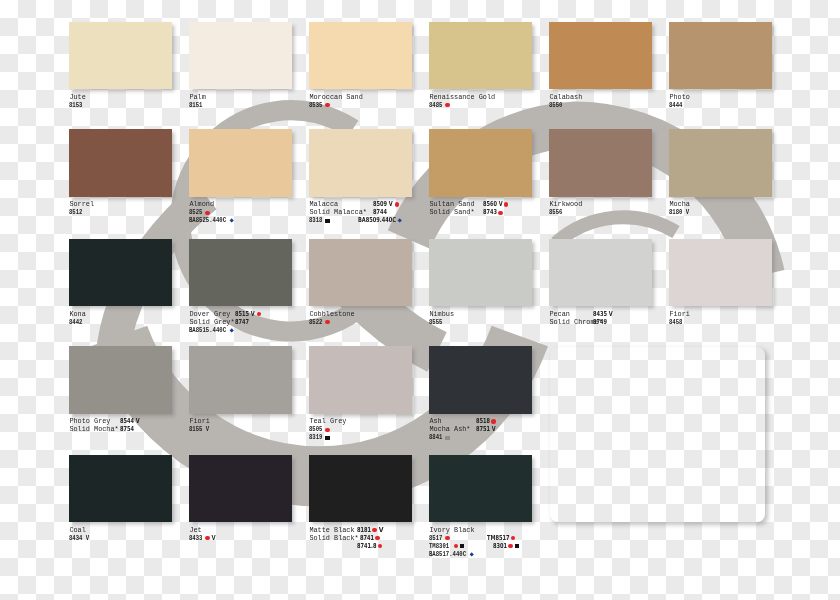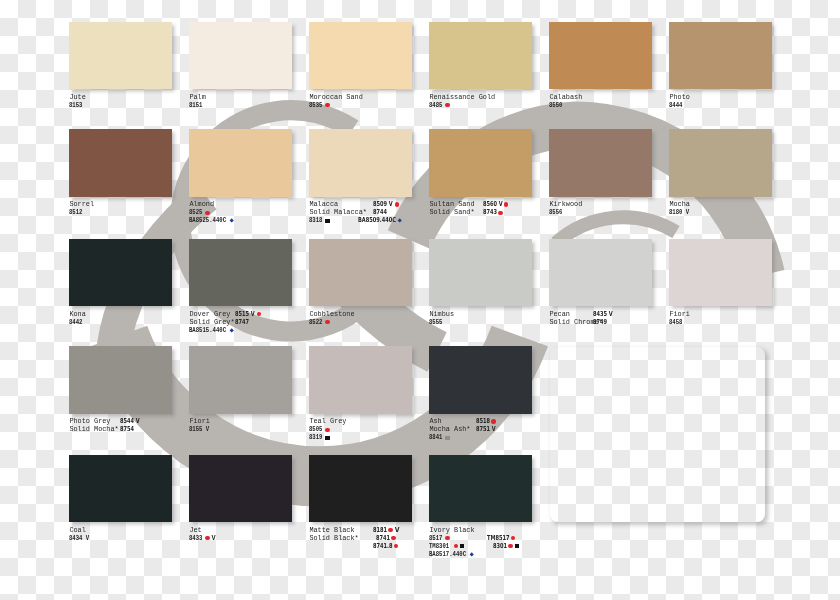--- a/index.html
+++ b/index.html
@@ -385,21 +385,21 @@
       </div>
       <div class="cell" data-name="swatch-cell-matte-black" style="left: 308.5px; top: 454.7px;">
         <div class="chip" data-name="colour-chip" style="background:#1f1f1f">
           <div class="sh"></div>
         </div>
         <div class="lbl" data-name="swatch-label">
           <span class="colL" data-name="label-column-left">
             <span class="ln" data-name="swatch-name"><span data-name="label-text">Matte Black</span></span>
             <span class="ln" data-name="swatch-name"><span data-name="label-text">Solid Black*</span></span>
           </span>
-          <span class="colR" data-name="label-column-right" style="left:64px">
+          <span class="colR" data-name="label-column-right" style="left:48px">
             <span class="ln bold" data-name="swatch-code"><span data-name="label-text" style="width: 13.94px;">8181</span><span class="dot" data-name="red-dot-icon"></span><span class="sfx" data-name="label-suffix">V</span></span>
             <span class="ln bold" style="margin-left:3px" data-name="swatch-code"><span data-name="label-text" style="width: 13.94px;">8741</span><span class="dot" data-name="red-dot-icon"></span></span>
             <span class="ln bold" data-name="swatch-code"><span data-name="label-text" style="width: 19.68px;">8741.8</span><span class="dot" data-name="red-dot-icon"></span></span>
           </span>
         </div>
       </div>
       <div class="cell" data-name="swatch-cell-ivory-black" style="left: 428.5px; top: 454.7px;">
         <div class="chip" data-name="colour-chip" style="background:#212e2e">
           <div class="sh"></div>
         </div>

